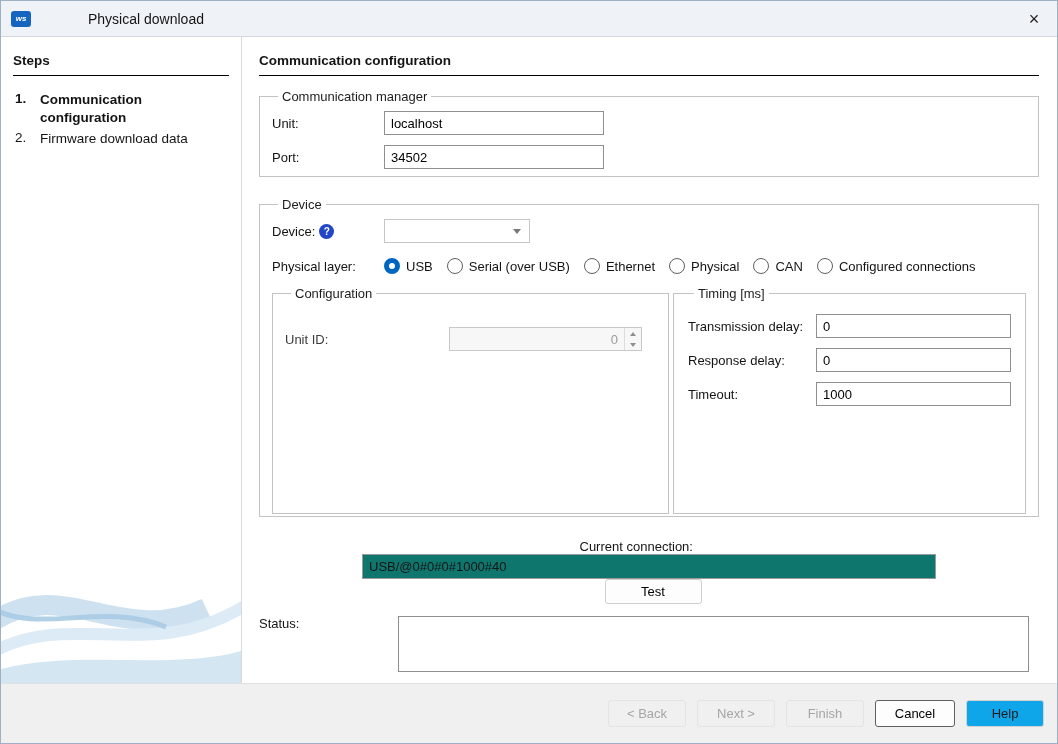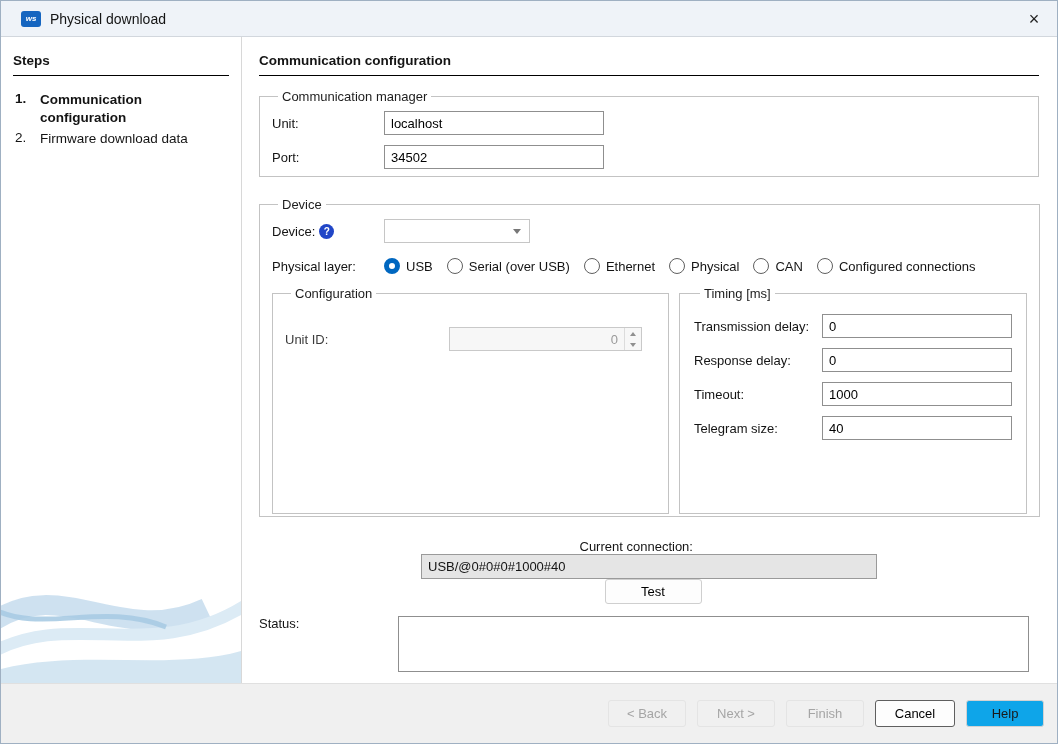--- a/index.html
+++ b/index.html
@@ -18,21 +18,22 @@
     overflow: hidden;
     background: #fff;
   }
   
   .titlebar {
     flex: 0 0 auto;
     height: 36px;
     background: #eff3f8;
     border-bottom: 1px solid #d2d7dd;
     display: flex; align-items: center;
-    padding-left: 20px;
+    padding-left: 10px;
+    gap: 48px;
   }
   .app-icon {
     width: 20px; height: 16px;
     background: #1565c0;
     border-radius: 3px;
     color: #fff; font-size: 8px; font-weight: bold; font-style: italic;
     display: flex; align-items: center; justify-content: center;
     flex: 0 0 auto;
   }
   .title { margin-left: 9px; font-size: 14px; }
@@ -119,21 +120,21 @@
   
   .row-phys { margin-top: 15px; }
   .radio-group { display: flex; align-items: center; gap: 14px; flex-wrap: nowrap; }
   .radio { display: flex; align-items: center; gap: 6px; cursor: default; white-space: nowrap; }
   .rdot {
     width: 16px; height: 16px; border-radius: 50%;
     border: 1px solid #5f5f5f; background: #fff; flex: 0 0 auto;
   }
   .rdot.sel { border: 5px solid #0067c0; }
   
-  .groups-row { margin-top: 12px; display: flex; gap: 10px; align-items: flex-start; }
+  .groups-row { margin-top: 12px; display: flex; gap: 4px; align-items: flex-start; }
   .fs-config { width: 397px; height: 228px; padding: 0 12px; }
   .fs-timing { flex: 1 1 auto; height: 228px; padding: 0 14px; }
   .row-unit { margin-top: 26px; }
   .lbl-unit { width: 164px; color: #3c3c3c; }
   .spin {
     width: 193px; height: 24px;
     border: 1px solid #c9c9c9;
     background: #f7f7f7;
     display: flex;
   }
@@ -143,22 +144,22 @@
   .tri-up { width: 0; height: 0; border-left: 3px solid transparent; border-right: 3px solid transparent; border-bottom: 4px solid #8f8f8f; }
   .tri-down { width: 0; height: 0; border-left: 3px solid transparent; border-right: 3px solid transparent; border-top: 4px solid #8f8f8f; }
   .timing-row { margin-top: 10px; }
   .timing-row.first { margin-top: 13px; }
   .lbl-timing { width: 128px; }
   .timing-input { flex: 1 1 auto; min-width: 0; }
   
   .row-current { margin-top: 22px; flex-direction: column; }
   .lbl-139 { width: 139px; }
   .current-field {
-    width: 456px; height: 25px;
-    background: #e5e5e5; border: 1px solid #9a9a9a;
+    width: 574px; height: 25px;
+    background: #0f766e; border: 1px solid #9a9a9a;
     padding: 0 6px; font: inherit; color: #141414;
   }
   .test-btn {
     margin-left: 8px;
     width: 97px; height: 25px;
     background: #fdfdfd; border: 1px solid #cfcfcf; border-radius: 3px;
     font: inherit; cursor: pointer;
   }
   .row-status { margin-top: 12px; align-items: flex-start; }
   .status-area {
@@ -313,24 +314,20 @@
               <input class="text timing-input" type="text" value="0" style="">
             </div>
             <div class="row timing-row">
               <span class="lbl lbl-timing">Response delay:</span>
               <input class="text timing-input" type="text" value="0" style="">
             </div>
             <div class="row timing-row">
               <span class="lbl lbl-timing">Timeout:</span>
               <input class="text timing-input" type="text" value="1000" style="">
             </div>
-            <div class="row timing-row">
-              <span class="lbl lbl-timing">Telegram size:</span>
-              <input class="text timing-input readonly-field" type="text" readonly="" value="40" style="">
-            </div>
           </fieldset>
 
         </div>
       </fieldset>
 
       <div class="row row-current">
         <span class="lbl lbl-139">Current connection:</span>
         <input class="current-field" type="text" readonly="" value="USB/@0#0#0#1000#40" style="">
         <button class="test-btn">Test</button>
       </div>

